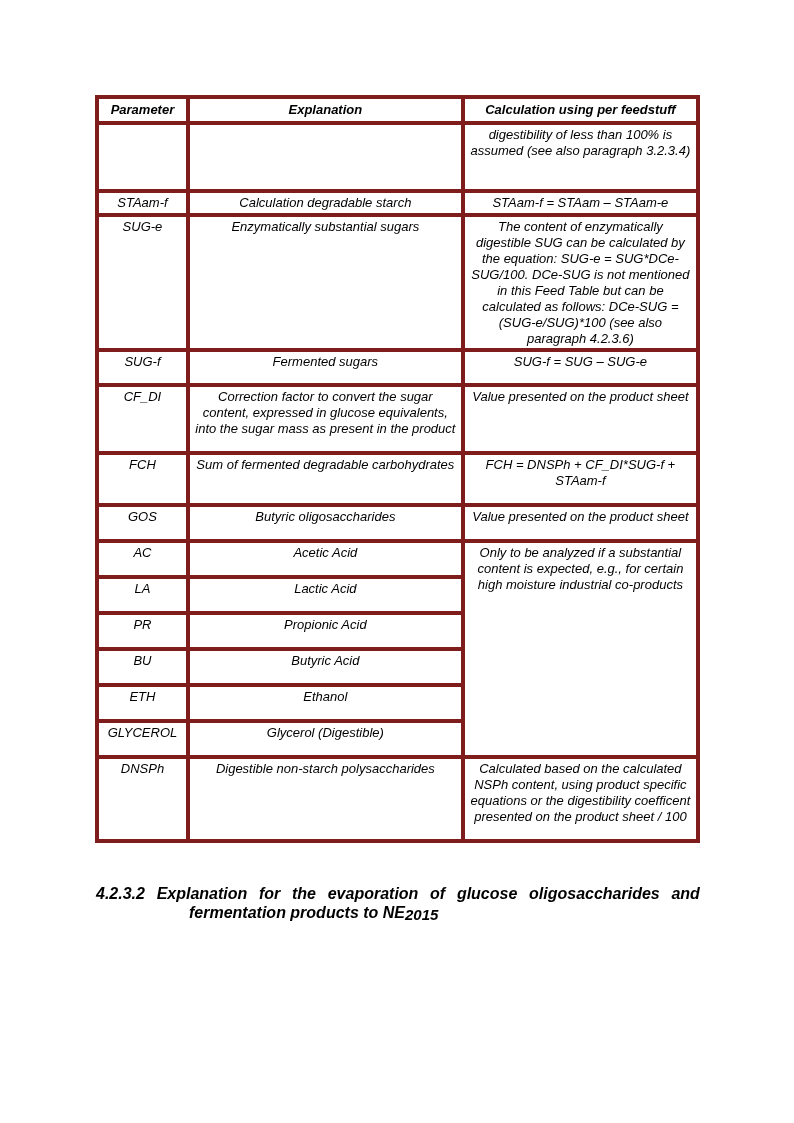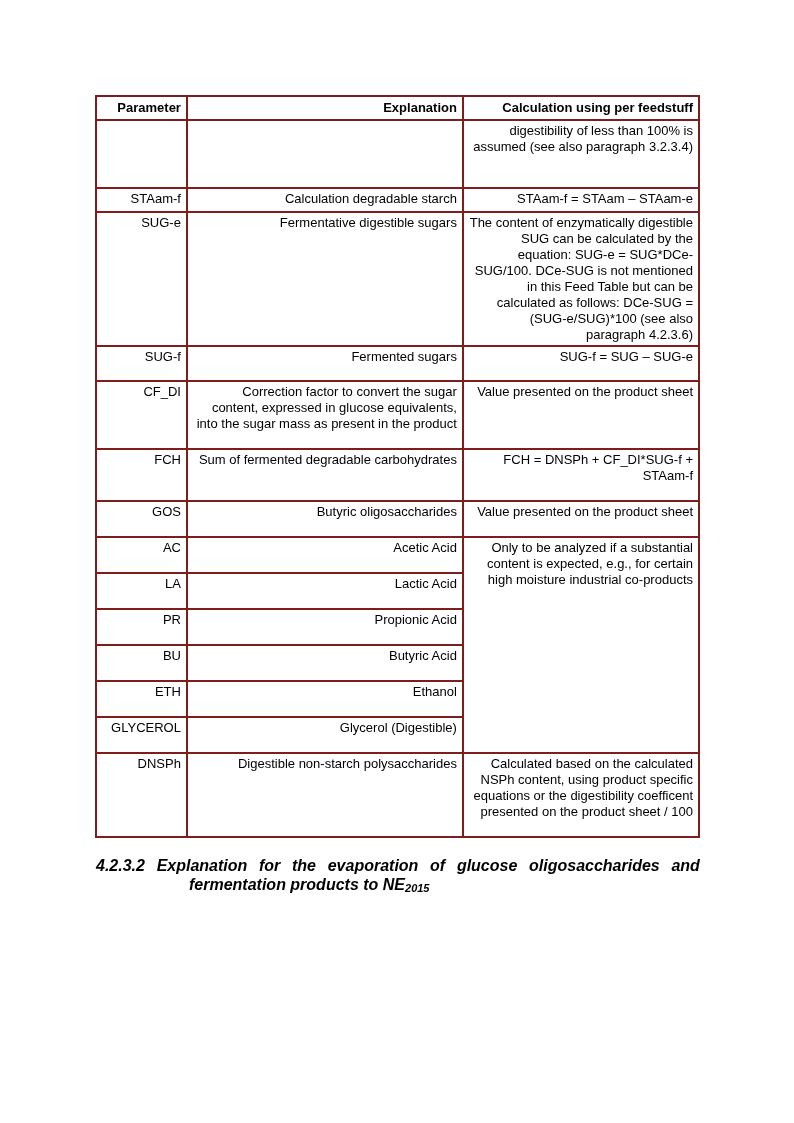--- a/index.html
+++ b/index.html
@@ -1,27 +1,27 @@
 <!DOCTYPE html>
 <html><head>
 <meta charset="utf-8">
 <style>
   html, body { margin: 0; padding: 0; background: #ffffff; }
   body { width: 794px; height: 1123px; position: relative; font-family: "Liberation Sans", sans-serif; color: #000; }
   .page { position: absolute; left: 0; top: 0; width: 794px; height: 1123px; }
   table.feed { position: absolute; left: 95px; top: 95px; width: 605px; border-collapse: collapse; font-size: 13px; line-height: 16px; }
-  table.feed th, table.feed td { border: 2px solid #7f1d1d; vertical-align: top; text-align: right; padding: 2px 5px 1px 5px; }
+  table.feed th, table.feed td { border: 4px solid #7f1d1d; vertical-align: top; text-align: center; padding: 2px 5px 1px 5px; font-style: italic; }
   table.feed th { font-weight: bold; padding-top: 3px; padding-bottom: 3px; }
   col.c1 { width: 91px; }
   col.c2 { width: 277px; }
   col.c3 { width: 237px; }
   .heading { position: absolute; left: 96px; top: 856px; width: 604px; font-size: 16px; font-weight: bold; font-style: italic; line-height: 19px; }
-  .heading .l1 { display: flex; justify-content: space-between; }
+  .heading .l1 { display: flex; justify-content: space-between; margin-top: 28px; }
   .heading .l2 { padding-left: 93px; }
-  .heading sub { font-size: 11px; vertical-align: -2px; margin-top: 34px; }
+  .heading sub { font-size: 15px; vertical-align: -2px; margin-top: 34px; }
   .body-text { position: absolute; left: 96px; top: 900px; width: 604px; font-size: 13px; line-height: 16.5px; text-align: justify; }
   .body-text p { margin: 0; }
   .pagenum { position: absolute; left: 0; width: 794px; top: 1042px; text-align: center; font-size: 13px; }
 </style>
 </head>
 <body>
 
 <div class="page">
 
   <table class="feed">
@@ -43,21 +43,21 @@
         <td></td>
         <td>digestibility of less than 100% is assumed (see also paragraph 3.2.3.4)</td>
       </tr>
       <tr style="height:24px">
         <td>STAam-f</td>
         <td>Calculation degradable starch</td>
         <td>STAam-f = STAam – STAam-e</td>
       </tr>
       <tr style="height:134px">
         <td>SUG-e</td>
-        <td>Fermentative digestible sugars</td>
+        <td>Enzymatically substantial sugars</td>
         <td>The content of enzymatically digestible SUG can be calculated by the equation: SUG-e = SUG*DCe-SUG/100. DCe-SUG is not mentioned in this Feed Table but can be calculated as follows: DCe-SUG = (SUG-e/SUG)*100 (see also paragraph 4.2.3.6)</td>
       </tr>
       <tr style="height:35px">
         <td>SUG-f</td>
         <td>Fermented sugars</td>
         <td>SUG-f = SUG – SUG-e</td>
       </tr>
       <tr style="height:68px">
         <td>CF_DI</td>
         <td>Correction factor to convert the sugar content, expressed in glucose equivalents, into the sugar mass as present in the product</td>

